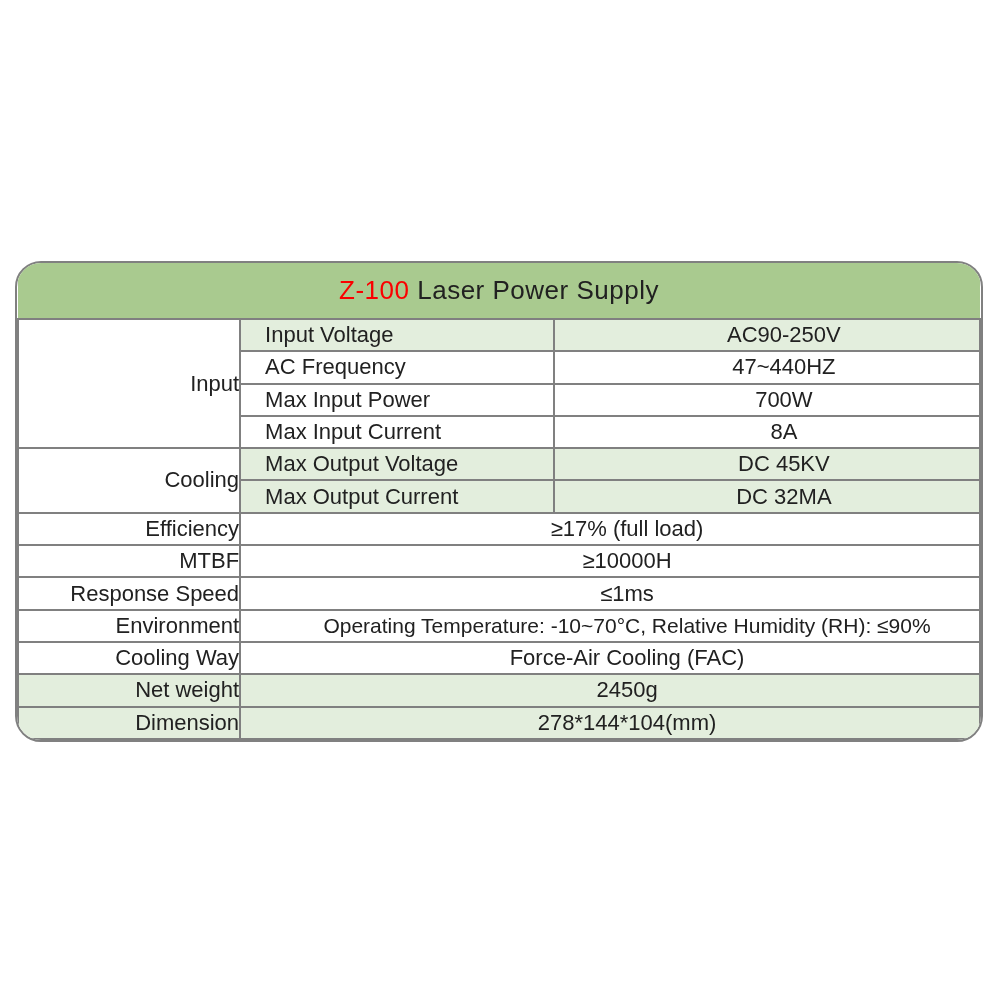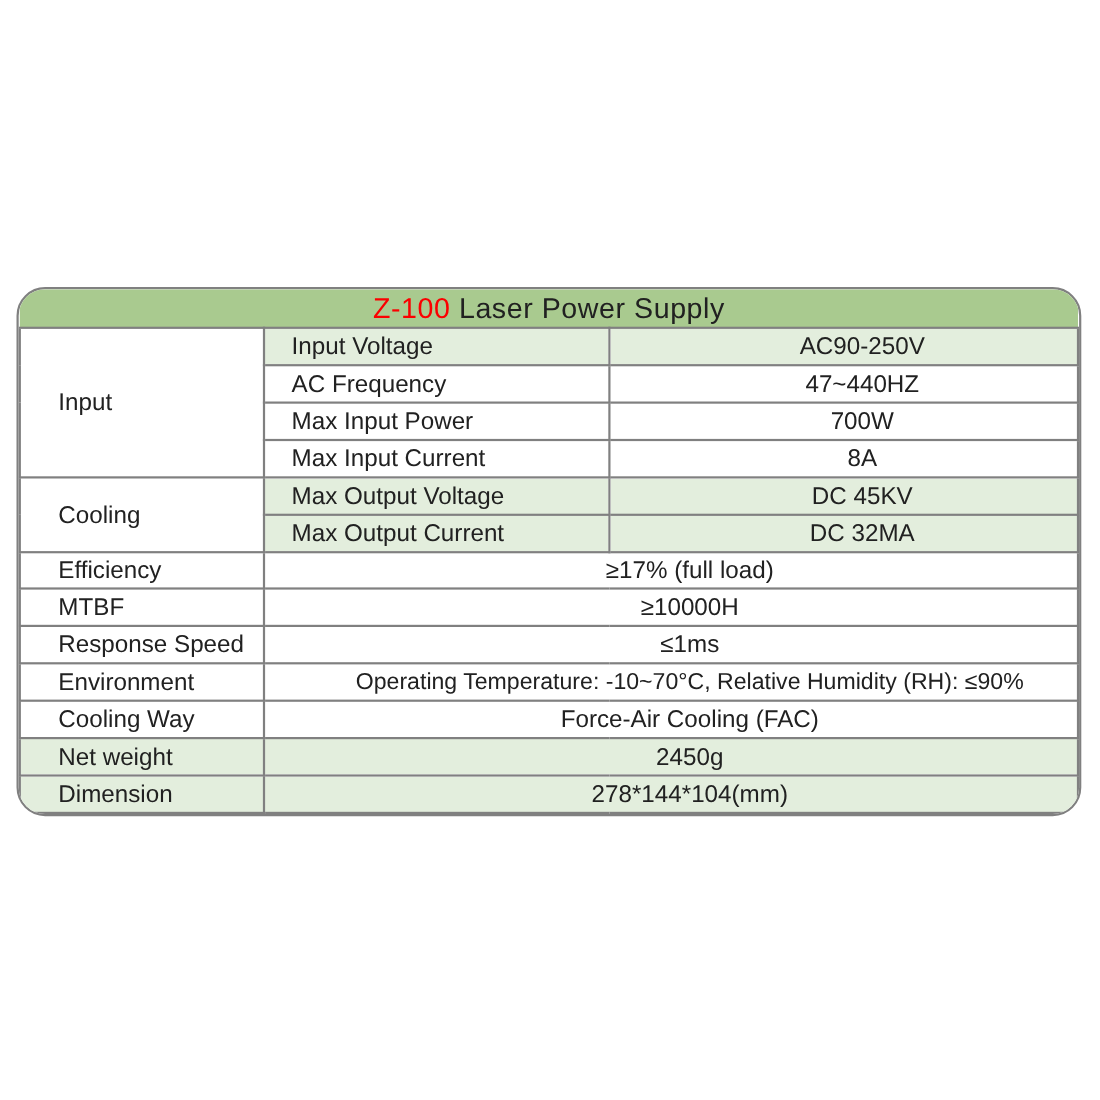--- a/index.html
+++ b/index.html
@@ -26,39 +26,39 @@
     overflow: hidden;
     background: #ffffff;
   }
   table.spec {
     width: 100%; height: 100%;
     border-collapse: collapse;
     color: var(--text-color, #212121);
   }
   th.title-cell {
     background: var(--header-bg, #a9ca8f);
-    height: 35px;
+    height: 56px;
     font-size: 26px;
     font-weight: 400;
     text-align: center;
     border: none;
     border-bottom: 2px solid var(--border-color, #808080);
     letter-spacing: 0.5px;
   }
   th.title-cell .model { color: var(--model-red, #fb0000); }
   td {
     border: 2px solid var(--border-color, #808080);
     font-size: 22px;
     height: 31px;
     vertical-align: middle;
     white-space: nowrap;
     overflow: hidden;
     padding-left: 34px;
   }
-  td.group { text-align: left; }
+  td.group { text-align: right; }
   td.param { text-align: left; padding-left: 24px; }
   td.value { text-align: center; }
   td.hl { background: var(--highlight-bg, #e3eedd); }
   td.long { font-size: 21px; }
 </style>
 </head>
 <body>
 
 <div class="stage">
   <div class="card">

